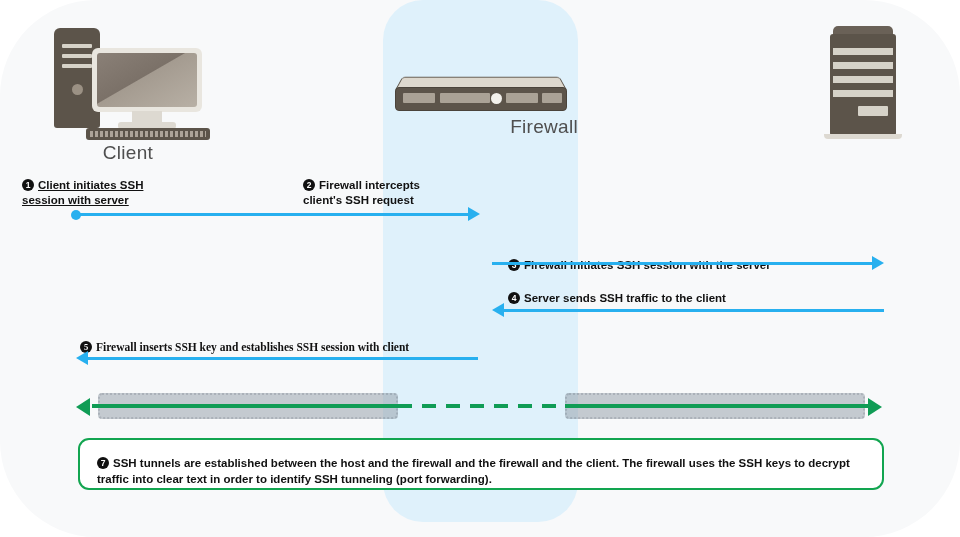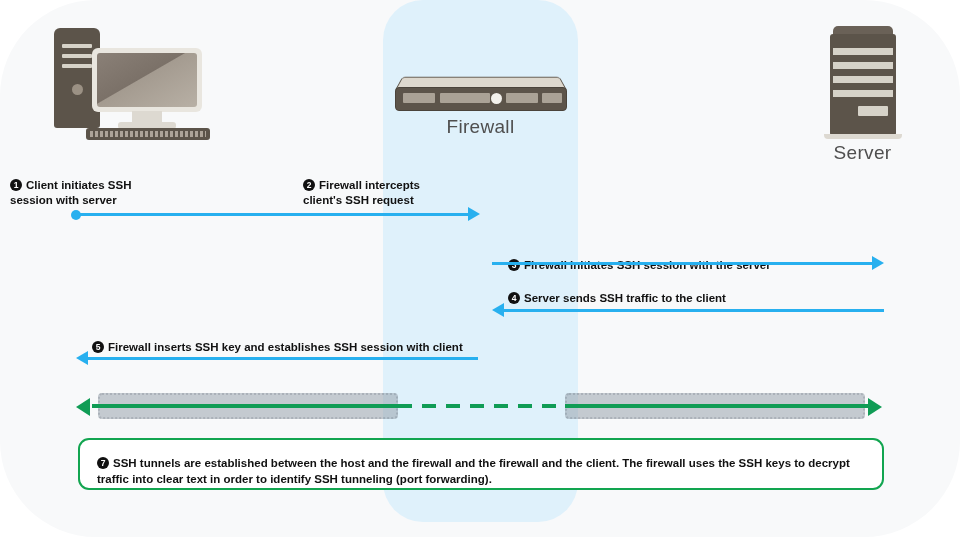--- a/index.html
+++ b/index.html
@@ -26,21 +26,21 @@
   .mon{position:absolute;left:64px;top:24px;width:110px;height:64px;background:#e9e6df;border-radius:6px;}
   .mon .scr{position:absolute;left:5px;top:5px;right:5px;bottom:5px;border-radius:3px;
        background:linear-gradient(150deg,#8a8077 0%,#7b7168 45%,#a49b90 46%,#b8b0a5 100%);}
   .stand{position:absolute;left:104px;top:87px;width:30px;height:13px;background:#ddd9d1;}
   .base{position:absolute;left:90px;top:98px;width:58px;height:7px;border-radius:3px;background:#ddd9d1;}
   .kbd{position:absolute;left:58px;top:104px;width:124px;height:12px;border-radius:3px;background:#5c544a;}
   .kbd .keys{position:absolute;left:4px;top:3px;right:4px;height:6px;
        background:repeating-linear-gradient(90deg,#ada499 0 3px,#5c544a 3px 5px);}
 
   
-  #firewall{left:383px;top:76px;width:195px;}
+  #firewall{left:383px;top:76px;width:195px;text-align:right;}
   .fw-wrap{position:relative;width:195px;height:38px;}
   .fw-top{position:absolute;left:16px;top:0;width:162px;height:12px;background:#ddd8ce;
      border:1.5px solid #5c544a;border-radius:3px 3px 0 0;transform:perspective(60px) rotateX(22deg);}
   .fw-body{position:absolute;left:12px;top:11px;width:170px;height:22px;background:#5c544a;
      border-radius:4px;border:1.5px solid #4a433b;}
   .fw-body .slot{position:absolute;top:5px;height:10px;background:#aaa296;border-radius:1px;}
   .fw-body .s1{left:7px;width:32px}.fw-body .s2{left:44px;width:50px}
   .fw-body .s3{left:110px;width:32px}.fw-body .s4{left:146px;width:20px}
   .fw-body .dot{position:absolute;left:95px;top:5px;width:11px;height:11px;border-radius:50%;background:#f3f1ec;}
   #firewall .label{margin-top:2px;}
@@ -99,20 +99,21 @@
       </div>
       <div class="mon">
           <div class="scr"></div>
         </div>
       <div class="stand"></div>
       <div class="base"></div>
       <div class="kbd">
           <div class="keys"></div>
         </div>
     </div>
+    <div class="label">Client</div>
   </div>
 
   <div class="node" id="firewall">
     <div class="fw-wrap">
       <div class="fw-top"></div>
       <div class="fw-body">
         <div class="slot s1"></div>
           <div class="slot s2"></div>
         <div class="dot"></div>
         <div class="slot s3"></div>
@@ -127,25 +128,24 @@
       <div class="srv-top"></div>
       <div class="srv-box">
         <div class="bay y1"></div>
           <div class="bay y2"></div>
         <div class="bay y3"></div>
           <div class="bay y4"></div>
         <div class="slot"></div>
       </div>
       <div class="srv-foot"></div>
     </div>
-    <div class="label">Server</div>
   </div>
 
   <div class="step">
-    <div class="txt" style="left:10px;top:178px;width:260px;"><span class="badge">1</span><span>Client initiates  SSH
+    <div class="txt" style="left:22px;top:178px;width:260px;text-decoration:underline;"><span class="badge">1</span><span>Client initiates  SSH
 session with server</span></div>
   </div>
   <div class="adot" style="left:71px;top:210px;"></div>
   <div class="aline" style="left:76px;top:213px;width:394px;"></div>
   <div class="ahead r" style="left:468px;top:207px;"></div>
 
   <div class="step">
     <div class="txt" style="left:303px;top:178px;width:240px;"><span class="badge">2</span><span>Firewall intercepts
 client's SSH request</span></div>
   </div>
@@ -156,21 +156,21 @@
   <div class="aline" style="left:492px;top:262px;width:382px;"></div>
   <div class="ahead r" style="left:872px;top:256px;"></div>
 
   <div class="step">
     <div class="txt" style="left:508px;top:291px;width:400px;"><span class="badge">4</span><span>Server sends SSH traffic to the client</span></div>
   </div>
   <div class="aline" style="left:504px;top:309px;width:380px;"></div>
   <div class="ahead l" style="left:492px;top:303px;"></div>
 
   <div class="step">
-    <div class="txt" style="left:92px;top:340px;width:420px;"><span class="badge">5</span><span>Firewall inserts SSH key and establishes SSH session with client</span></div>
+    <div class="txt" style="left:80px;top:340px;width:420px;font-family:Liberation Serif, serif;"><span class="badge">5</span><span>Firewall inserts SSH key and establishes SSH session with client</span></div>
   </div>
   <div class="aline" style="left:88px;top:357px;width:390px;"></div>
   <div class="ahead l" style="left:76px;top:351px;"></div>
 
   <div class="tun" style="left:98px;top:393px;width:300px;"></div>
   <div class="tun" style="left:565px;top:393px;width:300px;"></div>
   <div class="gline" style="left:92px;top:404px;width:308px;"></div>
   <div class="gdash" style="left:398px;top:404px;width:170px;"></div>
   <div class="gline" style="left:565px;top:404px;width:305px;"></div>
   <div class="ghead l" style="left:76px;top:398px;"></div>

